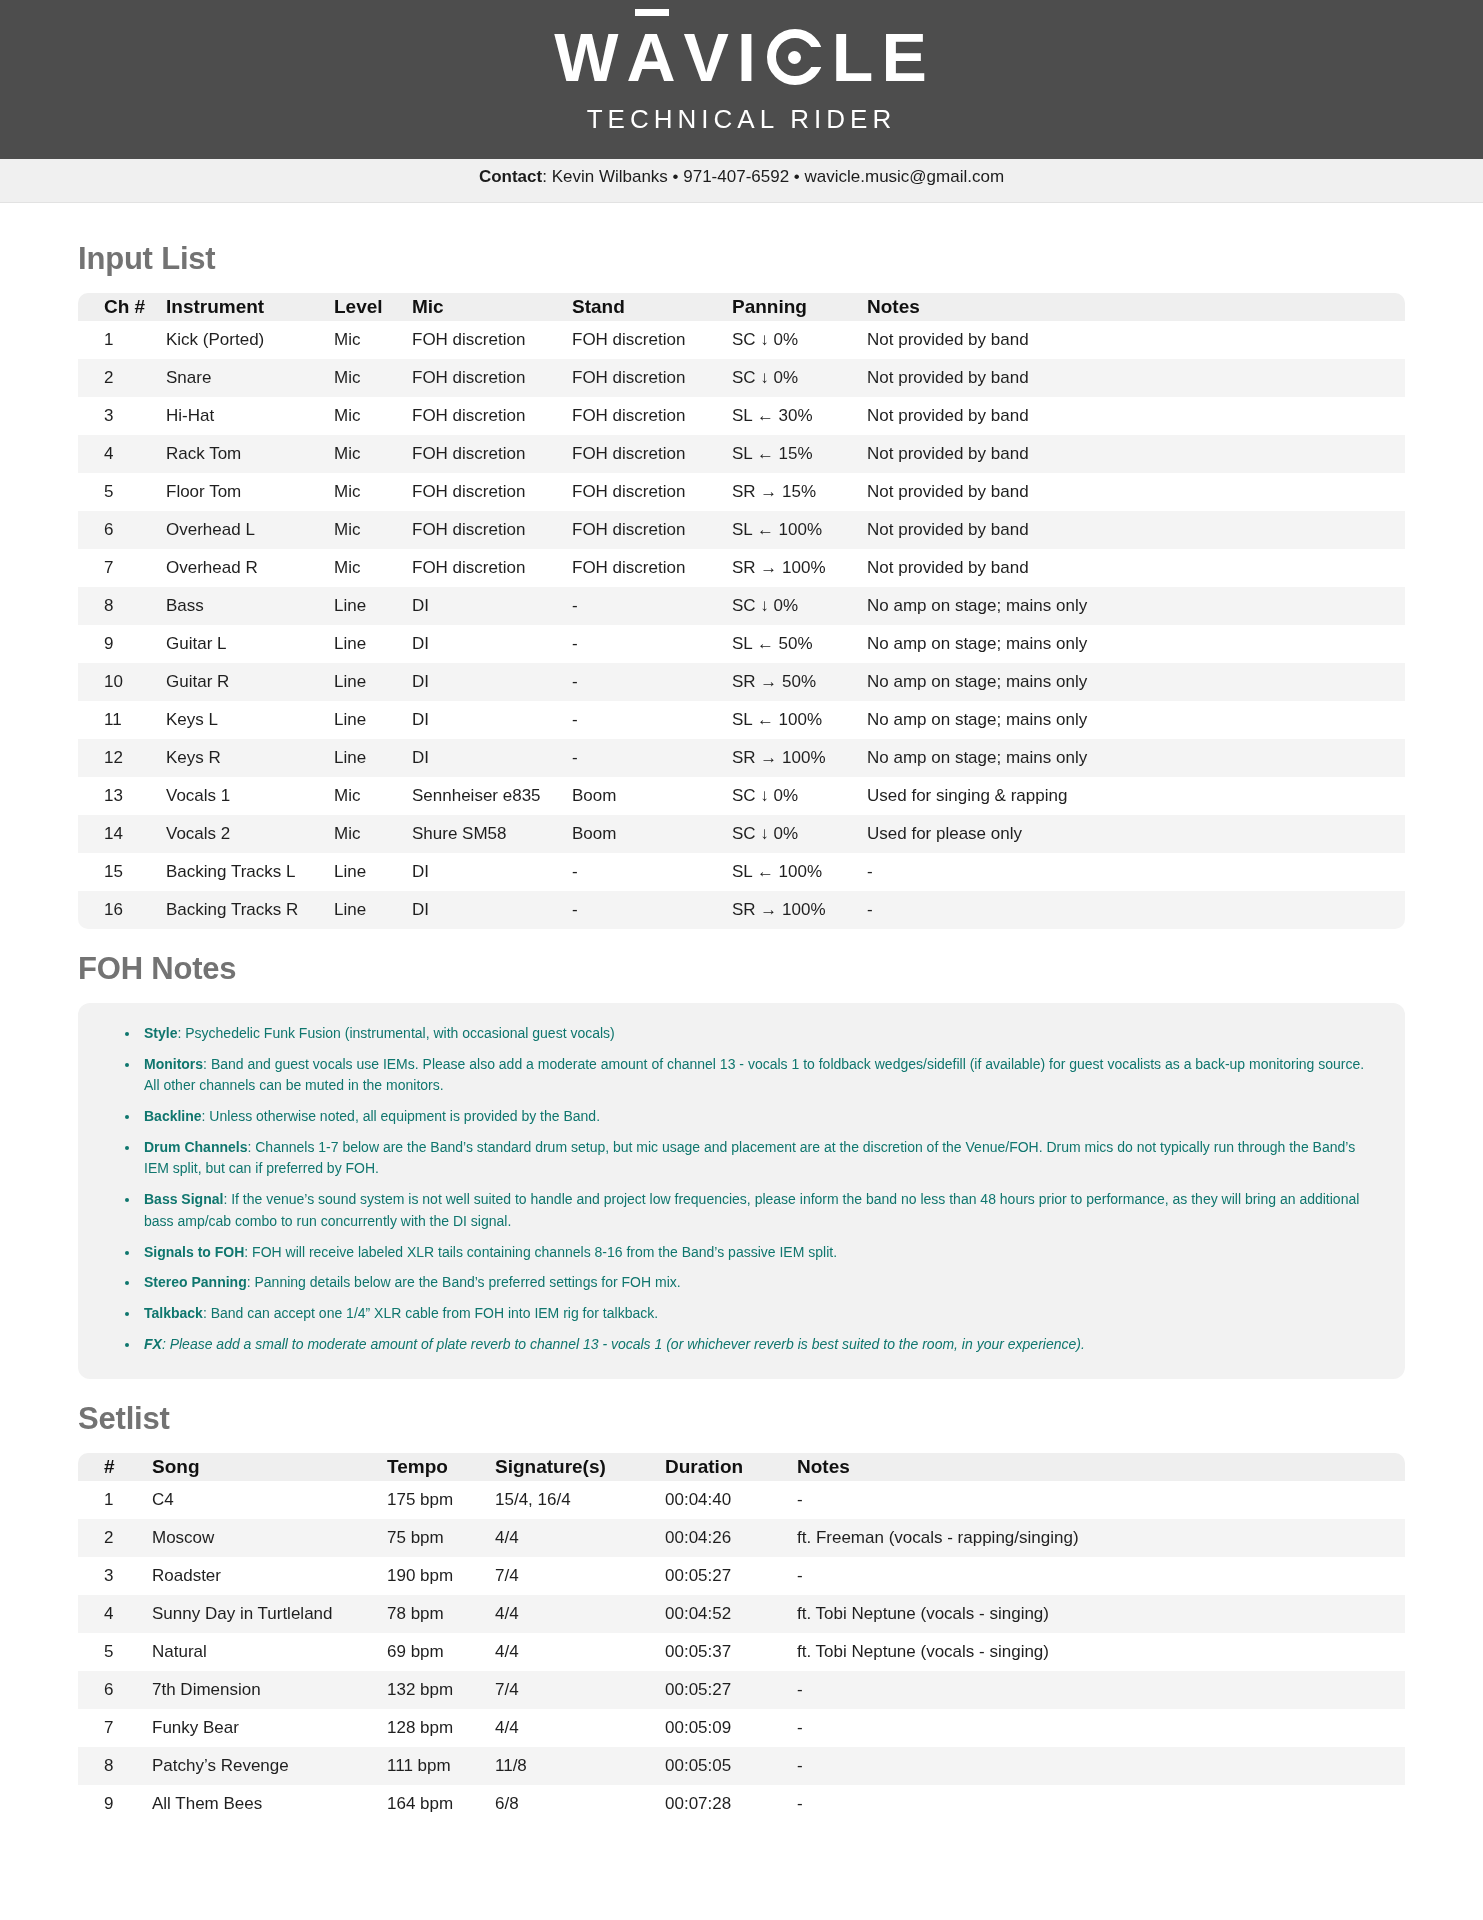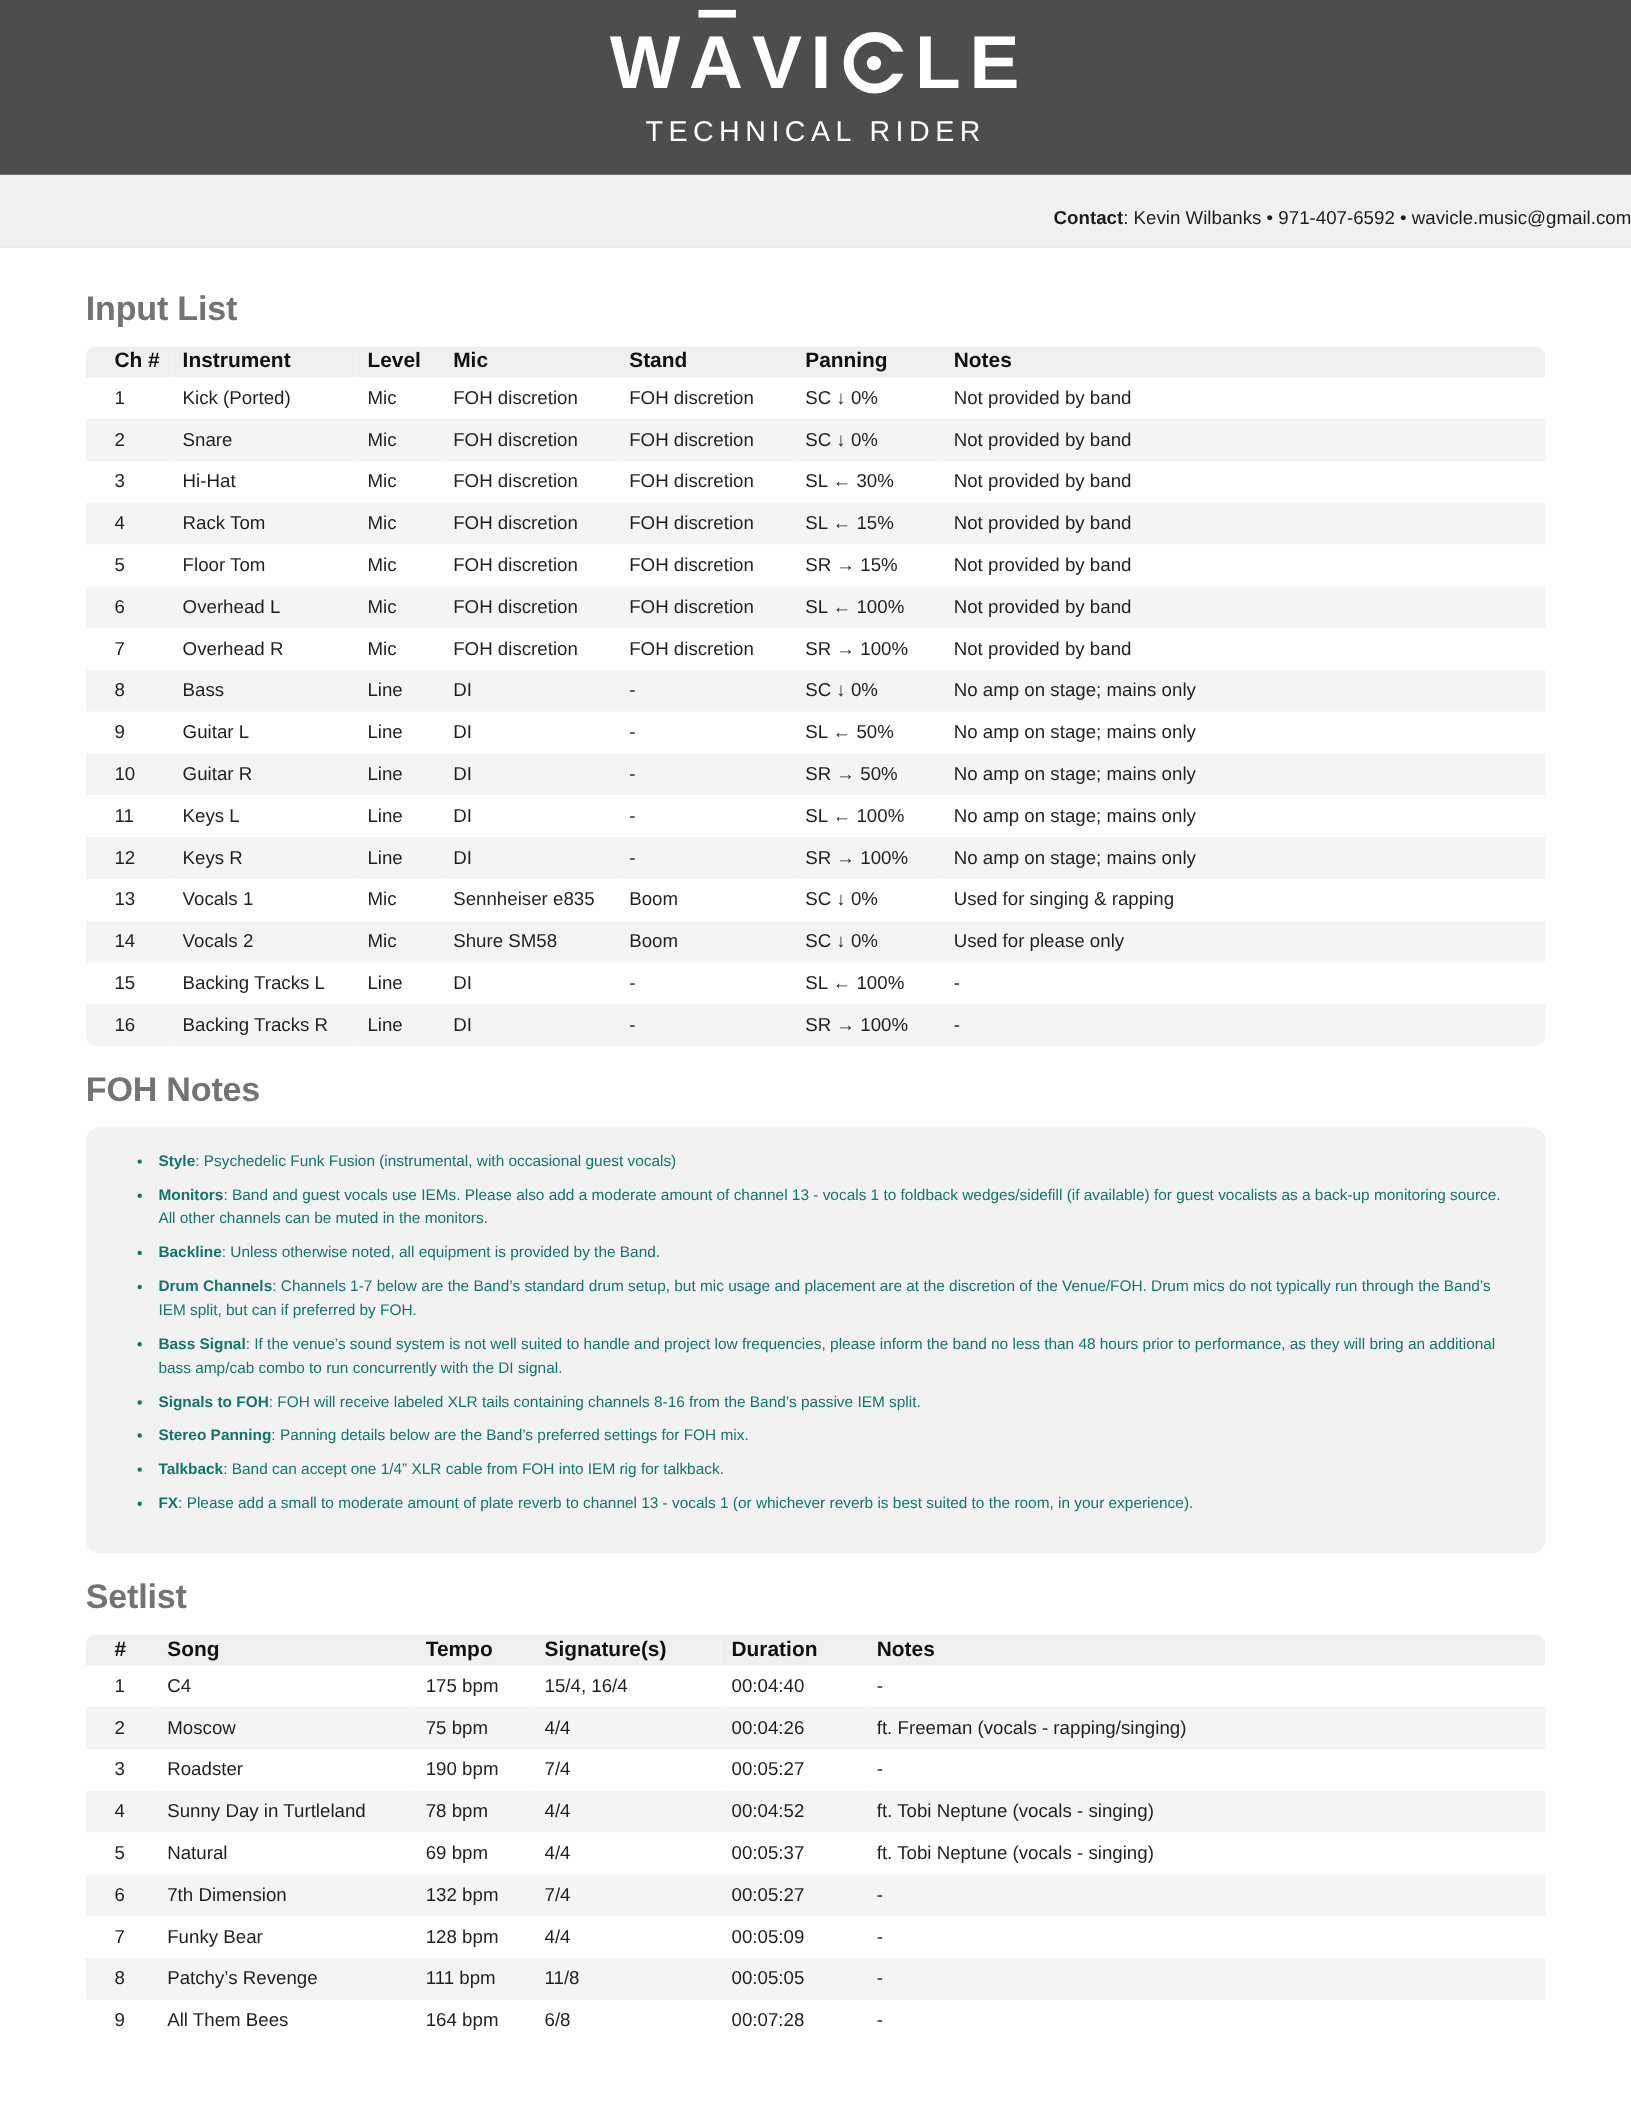--- a/index.html
+++ b/index.html
@@ -84,22 +84,22 @@
     font-size: 26px;
     font-weight: 400;
     letter-spacing: 5px;
     color: #ffffff;
   }
 
   
   .contact-bar {
     background: #f0f0f0;
     border-bottom: 1px solid #e2e2e2;
-    text-align: right;
-    padding: 30px 0 15px 0;
+    text-align: center;
+    padding: 8px 0 15px 0;
     font-size: 17px;
     color: #1c1c1c;
   }
   .contact-bar b { font-weight: 700; }
 
   
   .page-body {
     padding: 30px 78px 10px 78px;
   }
   h2.section-title {
@@ -170,21 +170,21 @@
     padding-left: 28px;
     list-style: disc;
   }
   ul.notes-list li {
     font-size: 14px;
     line-height: 1.55;
     color: #0f766e;
     margin: 0 0 9px 0;
     padding-left: 4px;
   }
-  ul.notes-list li:last-child { margin-bottom: 11px; }
+  ul.notes-list li:last-child { margin-bottom: 0; font-style: italic; }
   ul.notes-list li b { font-weight: 700; }
 </style>
 </head>
 <body>
 
 <div class="doc-header">
   <div class="logo-wordmark">
     <span class="logo-letter">W</span>
     <span class="logo-a-wrap">
       <span class="logo-macron"></span>

